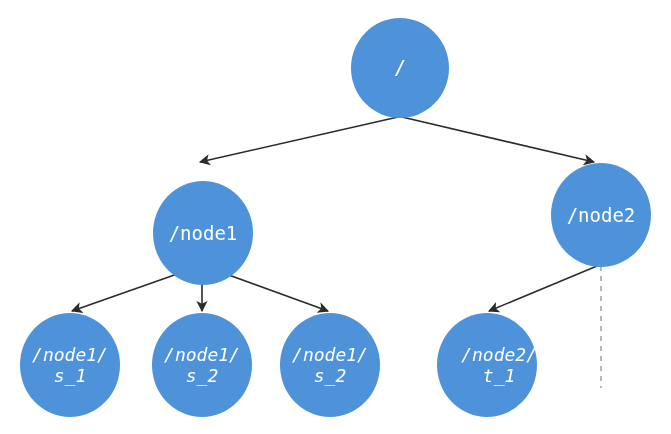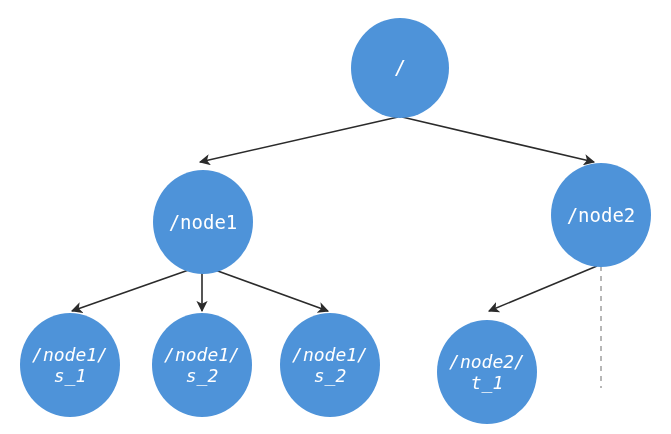--- a/index.html
+++ b/index.html
@@ -76,21 +76,21 @@
 
     <line x1="597" y1="266" x2="489" y2="311" stroke="#2b2b2b" stroke-width="1.6" marker-end="url(#arrowhead)"></line>
 
     <line x1="601" y1="266" x2="601" y2="388" stroke="#999999" stroke-width="1.4" stroke-dasharray="5 5"></line>
   </svg>
 
   <div class="tree-node" style="left:351px; top:18px; width:98px; height:100px;">
     <span class="node-label root-label">/</span>
   </div>
 
-  <div class="tree-node" style="left:153px; top:170px; width:100px; height:104px;">
+  <div class="tree-node" style="left:153px; top:181px; width:100px; height:104px;">
     <span class="node-label">/node1</span>
   </div>
 
   <div class="tree-node" style="left:551px; top:163px; width:100px; height:104px;">
     <span class="node-label">/node2</span>
   </div>
 
   <div class="tree-node" style="left:20px; top:313px; width:100px; height:104px;">
     <span class="node-label leaf-label">/node1/
 s_1</span>
@@ -99,18 +99,18 @@
   <div class="tree-node" style="left:152px; top:313px; width:100px; height:104px;">
     <span class="node-label leaf-label">/node1/
 s_2</span>
   </div>
 
   <div class="tree-node" style="left:280px; top:313px; width:100px; height:104px;">
     <span class="node-label leaf-label">/node1/
 s_2</span>
   </div>
 
-  <div class="tree-node" style="left:437px; top:320px; width:100px; height:104px;">
+  <div class="tree-node" style="left:437px; top:313px; width:100px; height:104px;justify-content:flex-end;">
     <span class="node-label leaf-label">/node2/
 t_1</span>
   </div>
 
 </div>
 
 </body></html>

